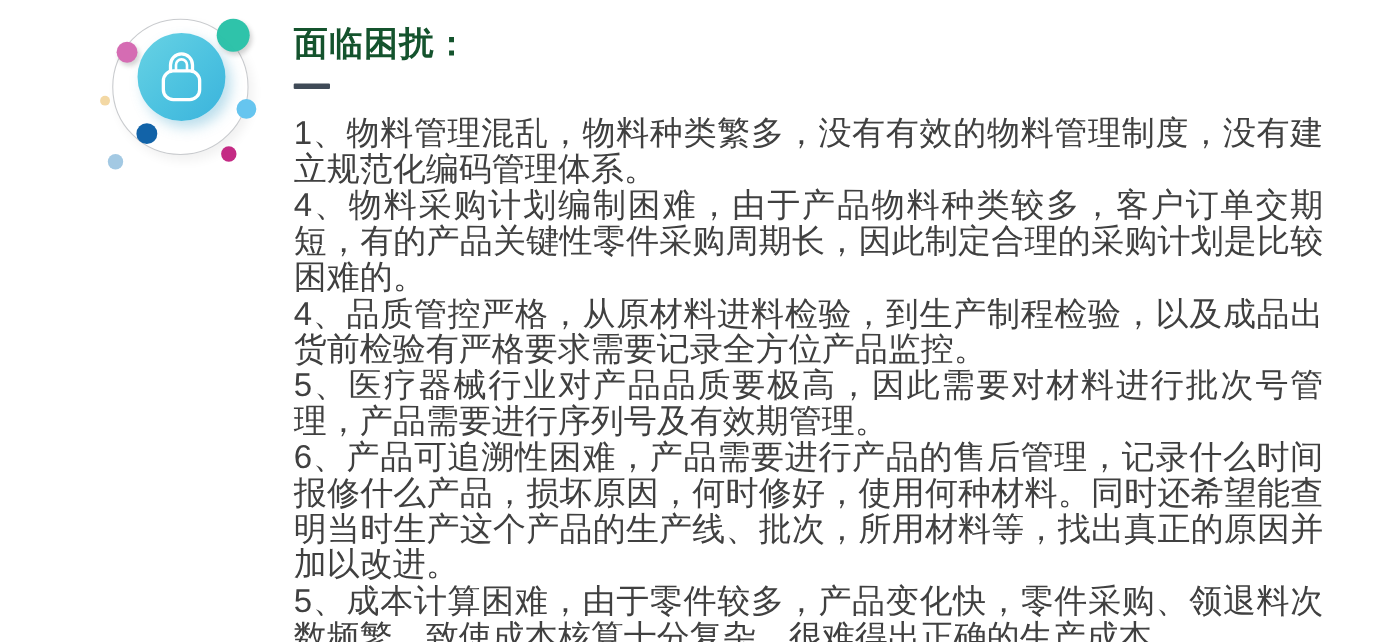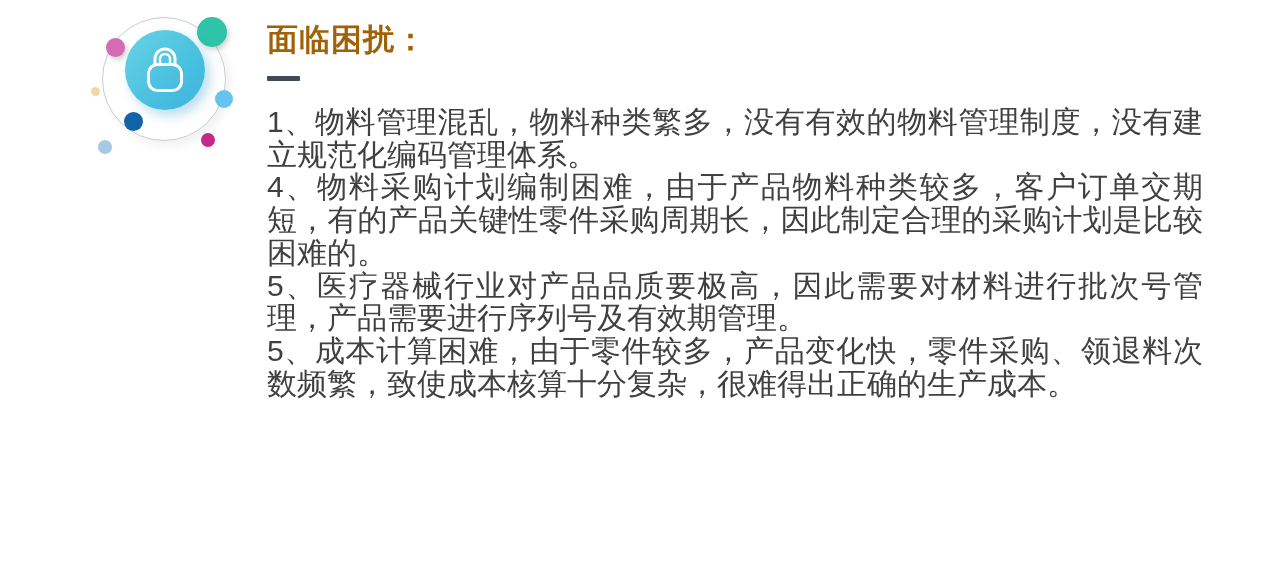--- a/index.html
+++ b/index.html
@@ -31,21 +31,21 @@
   .dot-sky      { left: 135px; top: 90px;  width: 18px; height: 18px; }
   .dot-magenta  { left: 121px; top: 133px; width: 14px; height: 14px; }
   .dot-darkblue { left: 44px;  top: 112px; width: 19px; height: 19px; }
   .dot-paleblue { left: 18px;  top: 140px; width: 14px; height: 14px; }
   .dot-cream    { left: 11px;  top: 87px;  width: 9px;  height: 9px; }
 
   
   .header { position: absolute; left: 267px; top: 22px; }
   .title {
     font-size: 31px; line-height: 36px; font-weight: 700;
-    color: #a16207; letter-spacing: 1px;
+    color: #14532d; letter-spacing: 1px;
   }
   .accent-dash { margin-top: 18px; width: 33px; height: 5px; border-radius: 1px; }
 
   
   .issues {
     position: absolute; left: 267px; top: 106px; width: 936px;
     font-size: 30px; line-height: 32.7px; color: #404040;
     text-align: justify;
   }
   .issues p { margin: 0; }
@@ -81,17 +81,19 @@
   </div>
 
   <div class="header">
     <div class="title">面临困扰：</div>
     <div class="accent-dash" style="background-color: rgb(63, 74, 87);"></div>
   </div>
 
   <div class="issues">
     <p>1、物料管理混乱，物料种类繁多，没有有效的物料管理制度，没有建立规范化编码管理体系。</p>
     <p>4、物料采购计划编制困难，由于产品物料种类较多，客户订单交期短，有的产品关键性零件采购周期长，因此制定合理的采购计划是比较困难的。</p>
+    <p>4、品质管控严格，从原材料进料检验，到生产制程检验，以及成品出货前检验有严格要求需要记录全方位产品监控。</p>
     <p>5、医疗器械行业对产品品质要极高，因此需要对材料进行批次号管理，产品需要进行序列号及有效期管理。</p>
+    <p>6、产品可追溯性困难，产品需要进行产品的售后管理，记录什么时间报修什么产品，损坏原因，何时修好，使用何种材料。同时还希望能查明当时生产这个产品的生产线、批次，所用材料等，找出真正的原因并加以改进。</p>
     <p>5、成本计算困难，由于零件较多，产品变化快，零件采购、领退料次数频繁，致使成本核算十分复杂，很难得出正确的生产成本。</p>
   </div>
 
 </div>
 
 </body></html>

